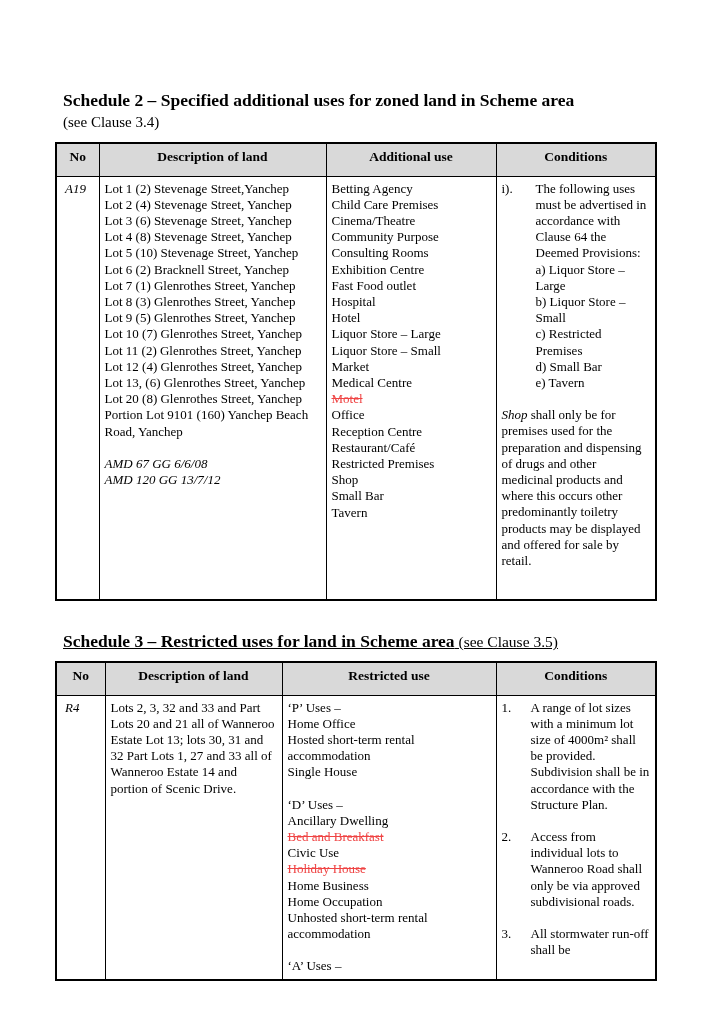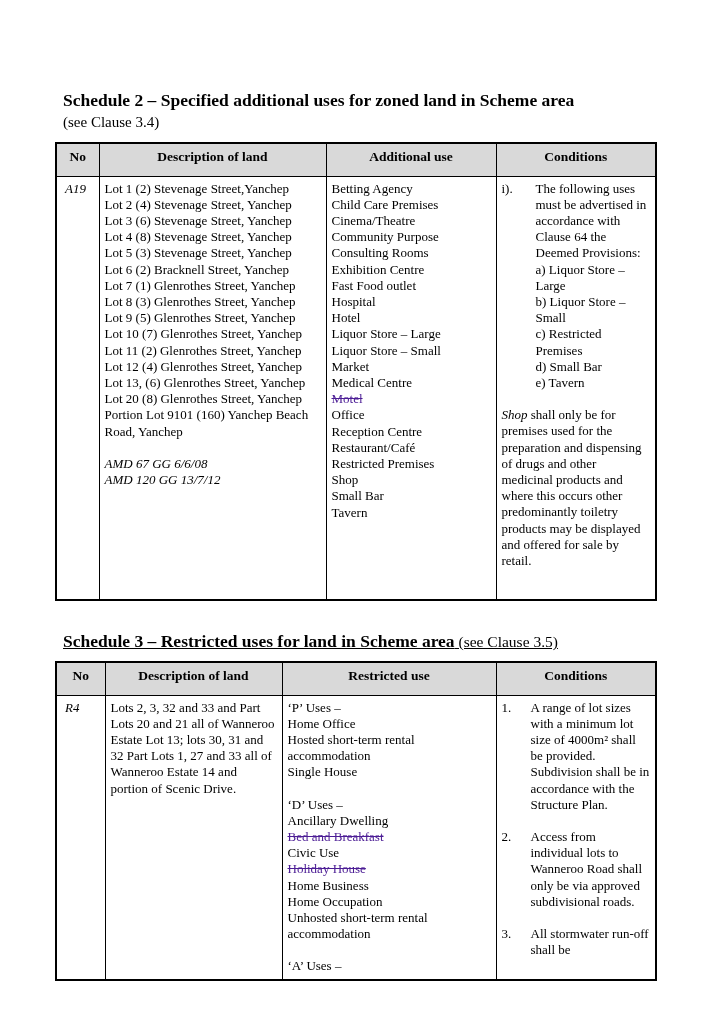--- a/index.html
+++ b/index.html
@@ -27,21 +27,21 @@
     border:1px solid #000; vertical-align:top;
     font-size:13px; line-height:16.2px; padding:4px 5px;
   }
   .no-cell { padding-left:8px; font-style:italic; }
   .s2-body td { height:424px; }
   .s3-body td { height:279px; }
 
   .blank { height:16px; }
   .ital { font-style:italic; }
   .bold { font-weight:normal; }
-  .struck { color:#4c1d95; text-decoration:line-through; }
+  .struck { color:#ef4444; text-decoration:line-through; }
 
   .hang { display:flex; }
   .hang .marker { flex:0 0 34px; }
   .hang .marker3 { flex:0 0 29px; }
   .hang .hbody { flex:1; min-width:0; }
   .cond3-item { margin-bottom:16px; }
   .use-group { margin-bottom:16px; }
 </style>
 </head>
 <body>
@@ -68,21 +68,21 @@
         </tr>
       </thead>
       <tbody>
         <tr class="s2-body">
           <td class="no-cell">A19</td>
           <td>
             <div>Lot 1 (2) Stevenage Street,Yanchep</div>
             <div>Lot 2 (4) Stevenage Street, Yanchep</div>
             <div>Lot 3 (6) Stevenage Street, Yanchep</div>
             <div>Lot 4 (8) Stevenage Street, Yanchep</div>
-            <div>Lot 5 (3) Stevenage Street, Yanchep</div>
+            <div>Lot 5 (10) Stevenage Street, Yanchep</div>
             <div>Lot 6 (2) Bracknell Street, Yanchep</div>
             <div>Lot 7 (1) Glenrothes Street, Yanchep</div>
             <div>Lot 8 (3) Glenrothes Street, Yanchep</div>
             <div>Lot 9 (5) Glenrothes Street, Yanchep</div>
             <div>Lot 10 (7) Glenrothes Street, Yanchep</div>
             <div>Lot 11 (2) Glenrothes Street, Yanchep</div>
             <div>Lot 12 (4) Glenrothes Street, Yanchep</div>
             <div>Lot 13, (6) Glenrothes Street, Yanchep</div>
             <div>Lot 20 (8) Glenrothes Street, Yanchep</div>
             <div>Portion Lot 9101 (160) Yanchep Beach Road, Yanchep</div>

